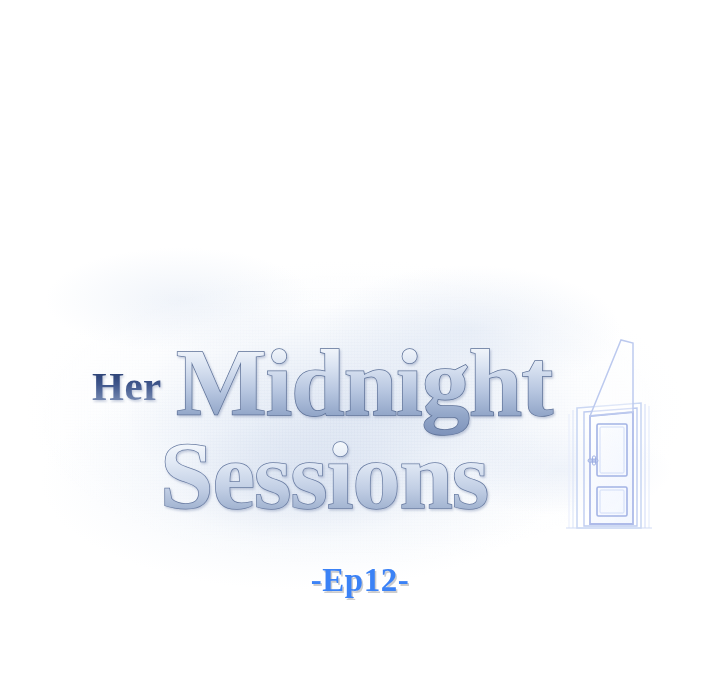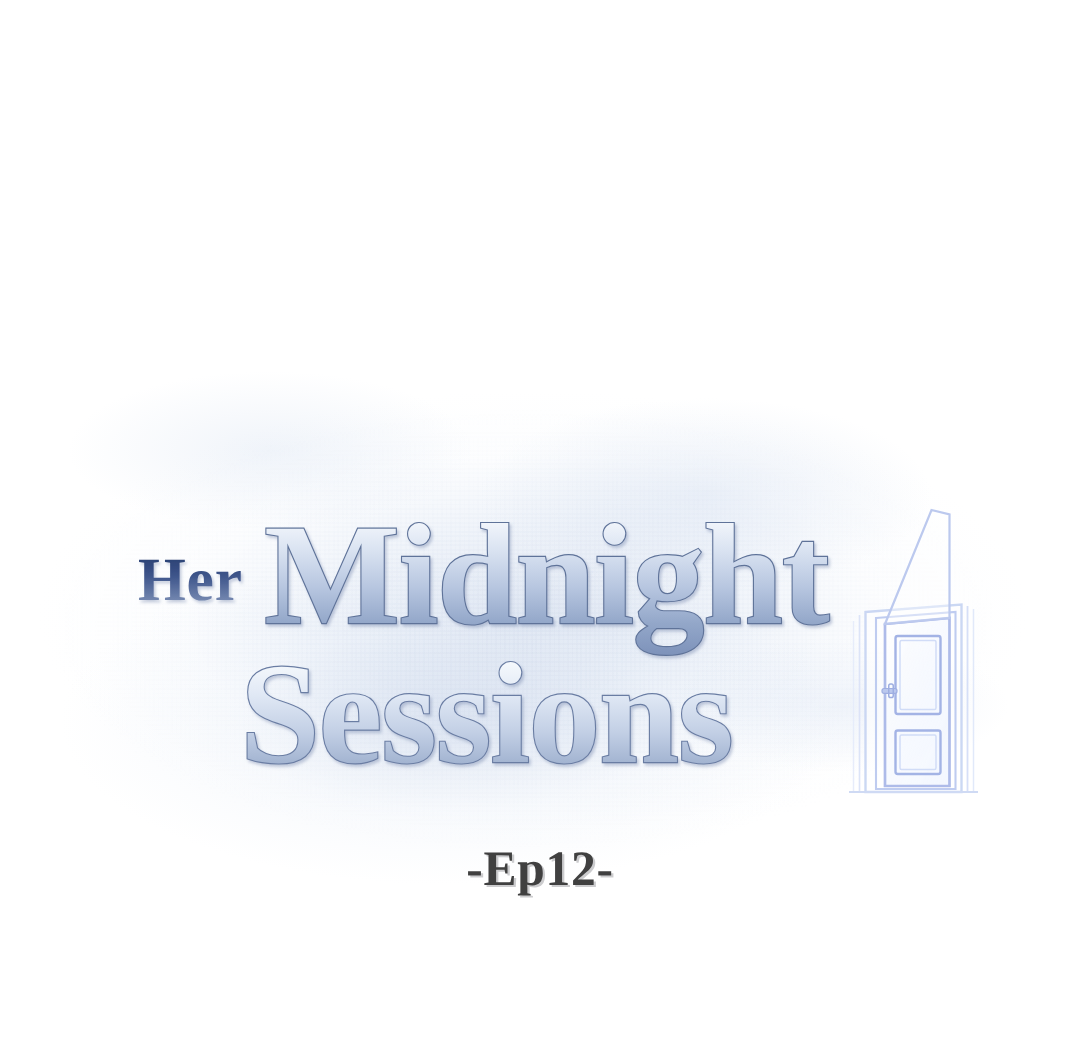--- a/index.html
+++ b/index.html
@@ -95,21 +95,21 @@
   .episode-label {
     position: absolute;
     left: 0;
     right: 0;
     top: 562px;
     text-align: center;
     font-family: "Liberation Serif", serif;
     font-weight: bold;
     font-size: 33px;
     letter-spacing: 0.5px;
-    color: #404040;
+    color: #3b82f6;
     text-shadow: 1.5px 1.5px 0 rgba(120,120,125,0.38);
     white-space: nowrap;
   }
 </style>
 </head>
 <body>
 
 <div class="canvas">
 
   <div class="bg-layer wash-a"></div>

